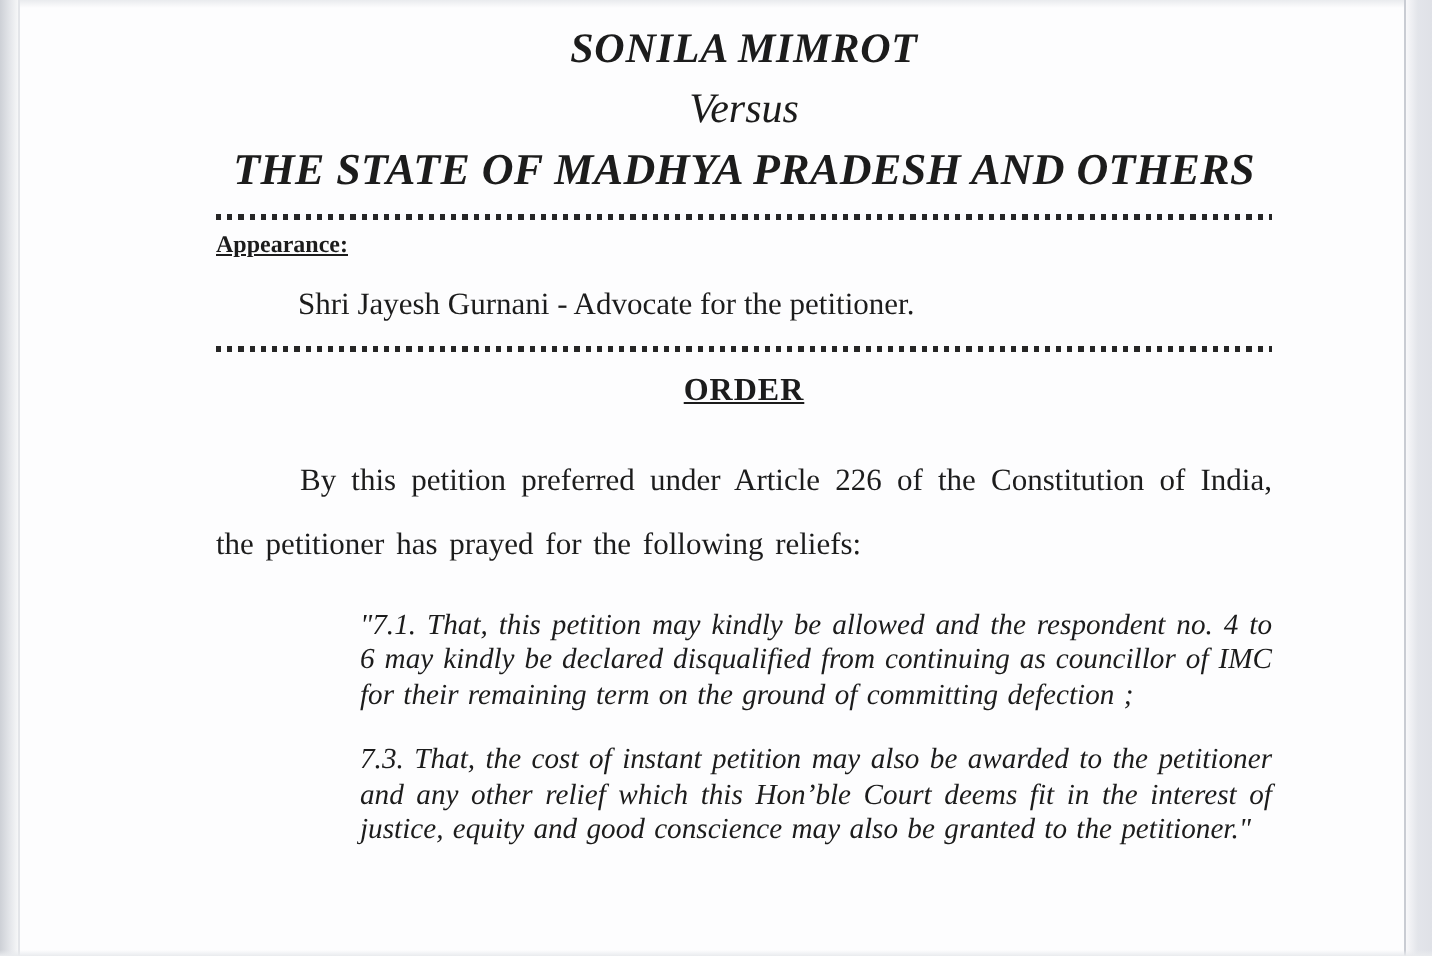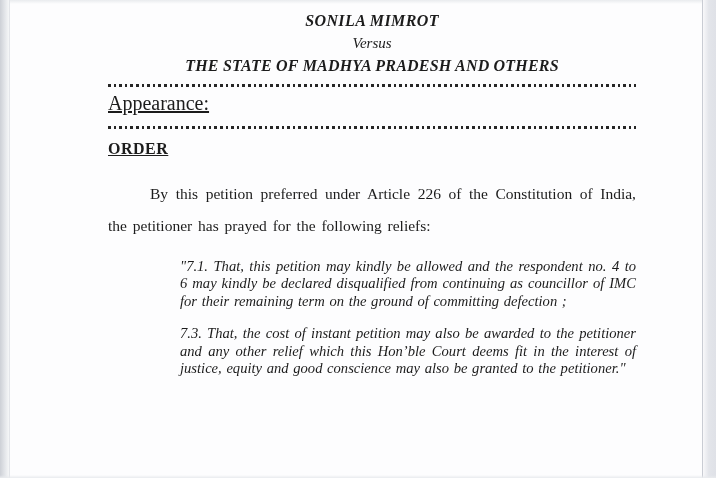--- a/index.html
+++ b/index.html
@@ -45,59 +45,59 @@
   .column {
     position: absolute;
     left: 108px;
     top: 6px;
     width: 528px;
   }
   .title-block {
     text-align: center;
   }
   .petitioner-name {
-    font-size: 16px;
+    font-size: 21px;
     font-weight: bold;
     font-style: italic;
     letter-spacing: 0.4px;
     margin-top: 6px;
   }
   .versus-label {
-    font-size: 15px;
+    font-size: 21px;
     font-style: italic;
     margin-top: 5px;
   }
   .respondent-name {
-    font-size: 16px;
+    font-size: 22px;
     font-weight: bold;
     font-style: italic;
     letter-spacing: 0.2px;
     margin-top: 5px;
   }
   .dotted-rule {
     margin-top: 9px;
     height: 3px;
     background: repeating-linear-gradient(90deg, #262626 0px, #262626 2.6px, transparent 2.6px, transparent 5.6px);
   }
   .dotted-rule.second {
     margin-top: 11px;
   }
   .appearance-heading {
     margin-top: 5px;
-    font-size: 20px;
-    font-weight: normal;
+    font-size: 12px;
+    font-weight: bold;
     text-decoration: underline;
   }
   .appearance-line {
     margin: 14px 0 0 41px;
     font-size: 15.5px;
   }
   .order-heading {
     margin-top: 11px;
-    text-align: left;
+    text-align: center;
     font-size: 16px;
     font-weight: bold;
     text-decoration: underline;
     letter-spacing: 0.5px;
   }
   .intro-para {
     margin-top: 20px;
     font-size: 15.5px;
     line-height: 32px;
     text-align: justify;
@@ -131,20 +131,21 @@
     <div class="title-block">
       <div class="petitioner-name">SONILA MIMROT</div>
       <div class="versus-label">Versus</div>
       <div class="respondent-name">THE STATE OF MADHYA PRADESH AND OTHERS</div>
     </div>
 
     <div class="dotted-rule"></div>
 
     <div class="appearance-heading">Appearance:</div>
 
+    <p class="appearance-line">Shri Jayesh Gurnani - Advocate for the petitioner.</p>
 
     <div class="dotted-rule second"></div>
 
     <div class="order-heading">ORDER</div>
 
     <p class="intro-para">By this petition preferred under Article 226 of the Constitution of India, the petitioner has prayed for the following reliefs:</p>
 
     <div class="quote-block">
       <p class="quote-para">"7.1. That, this petition may kindly be allowed and the respondent no. 4 to 6 may kindly be declared disqualified from continuing as councillor of IMC for their remaining term on the ground of committing defection ;</p>
       <p class="quote-para">7.3. That, the cost of instant petition may also be awarded to the petitioner and any other relief which this Hon’ble Court deems fit in the interest of justice, equity and good conscience may also be granted to the petitioner."</p>

